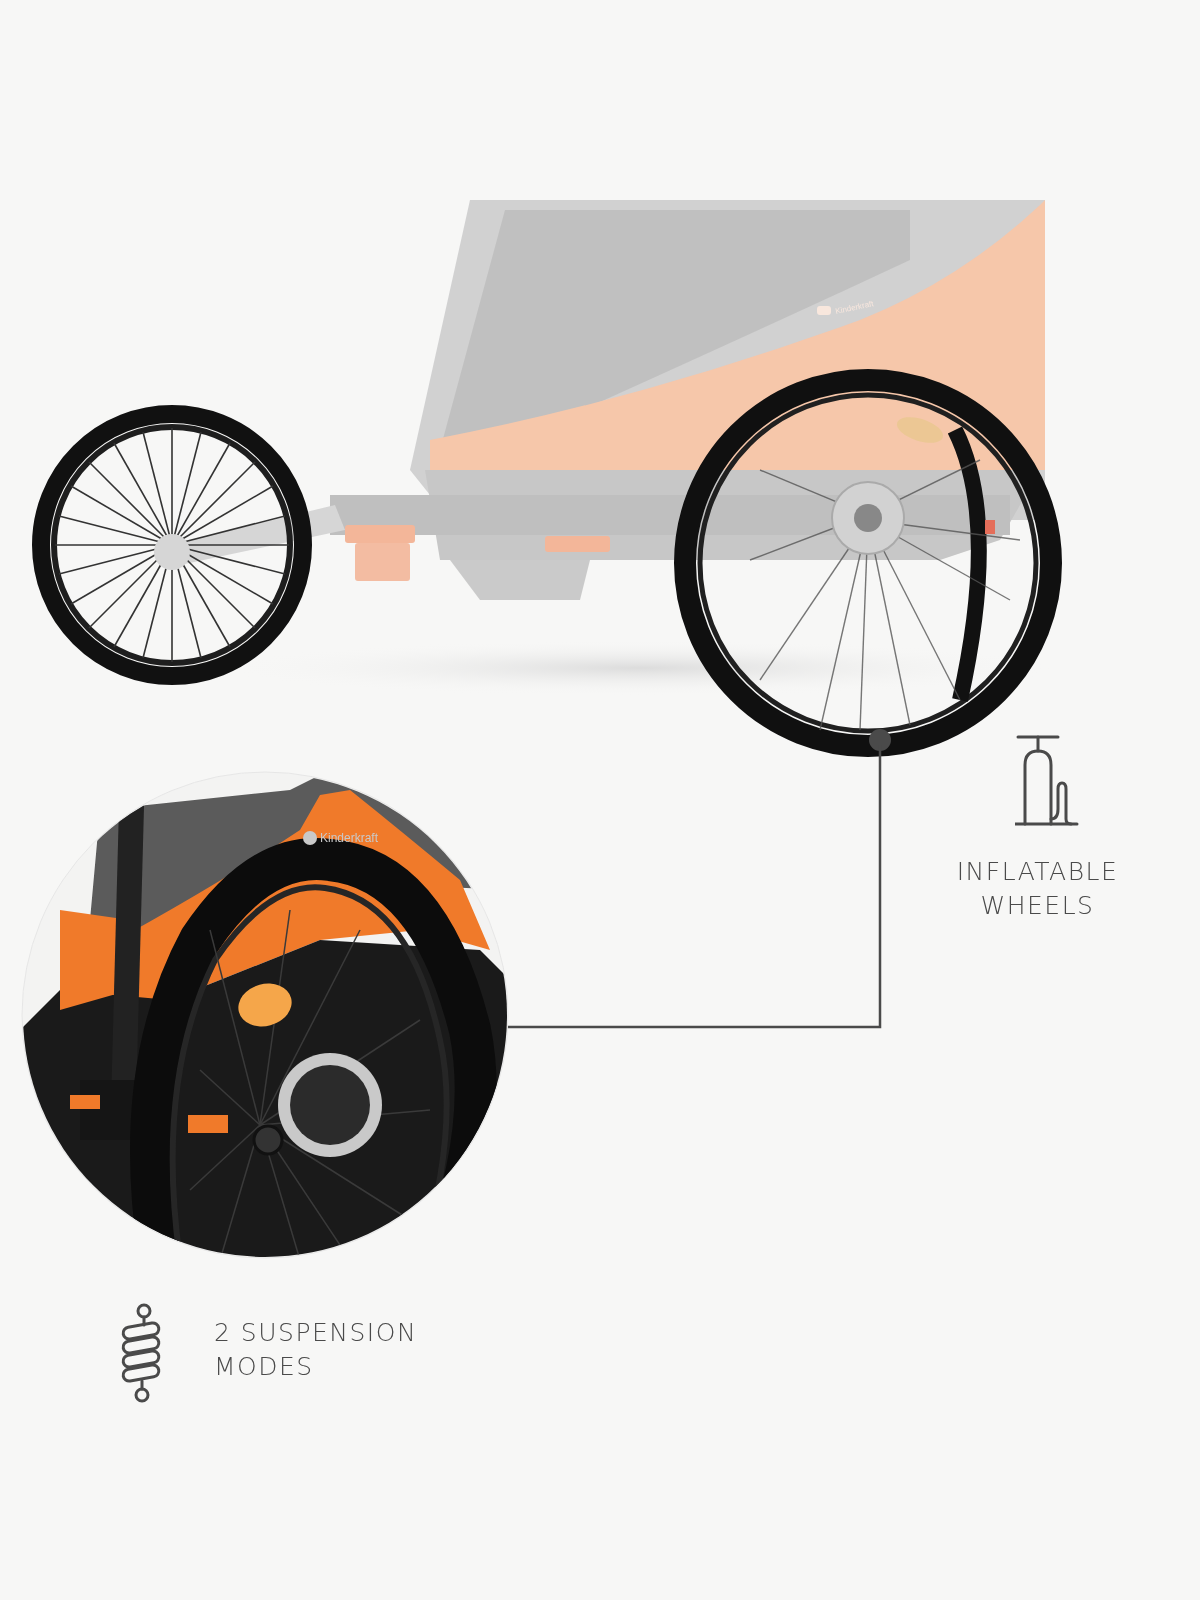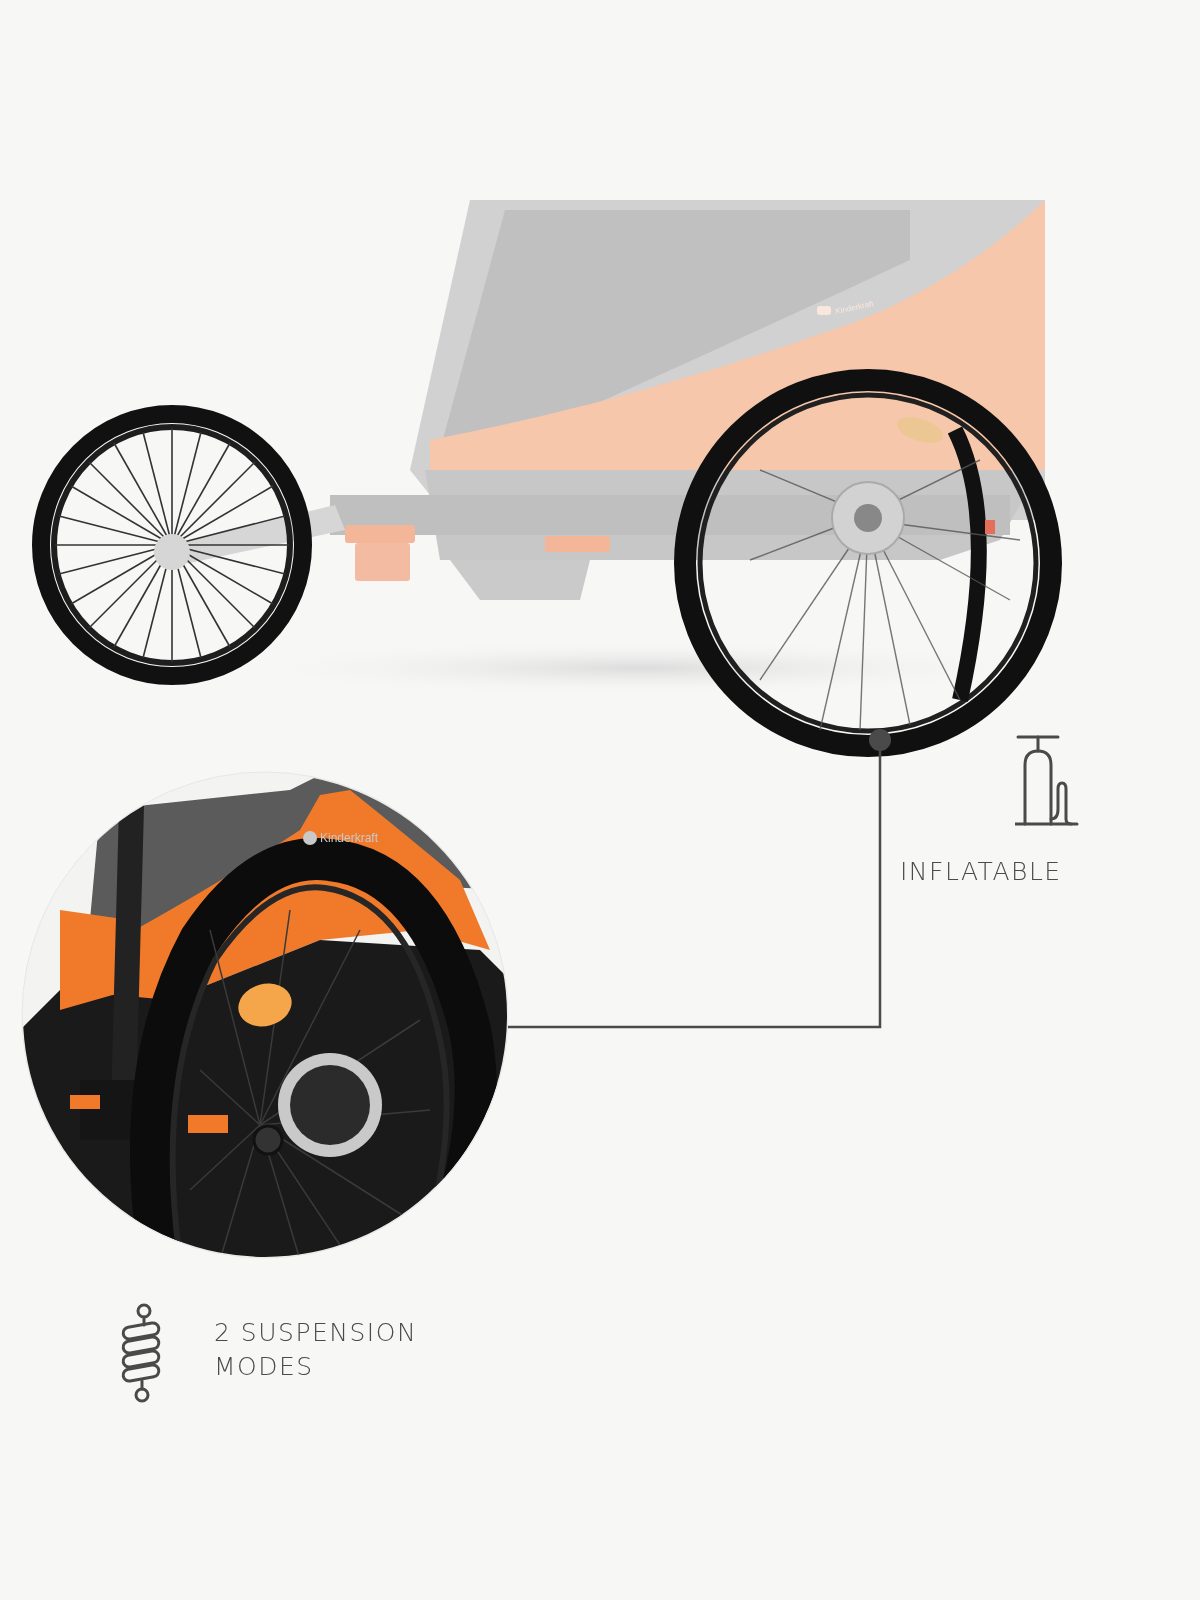--- a/index.html
+++ b/index.html
@@ -12,21 +12,21 @@
   svg { display: block; }
   .feature-label {
     position: absolute;
     color: #4a4a4a;
     font-size: 25px;
     letter-spacing: 1.5px;
     line-height: 34px;
     font-weight: 300;
   }
   .feature-label span { display: block; }
-  #label-inflatable { left: 900px; top: 855px; width: 275px; text-align: left; }
+  #label-inflatable { left: 900px; top: 855px; width: 275px; text-align: center; }
   #label-suspension { left: 214px; top: 1316px; text-align: left; }
 </style>
 </head>
 <body>
 
 <svg class="abs" style="left:0;top:0" width="1200" height="800" viewBox="0 0 1200 800">
   <defs>
     <radialGradient id="shadow" cx="0.5" cy="0.5" r="0.5">
       <stop offset="0" stop-color="#d9d9d9" stop-opacity="0.9"></stop>
       <stop offset="1" stop-color="#f7f7f6" stop-opacity="0"></stop>
@@ -176,20 +176,21 @@
     <line x1="3" y1="4" x2="43" y2="4"></line>
     <line x1="23" y1="4" x2="23" y2="18"></line>
     <path d="M10 91 L10 32 Q10 18 23 18 Q36 18 36 32 L36 91"></path>
     <line x1="0" y1="91" x2="62" y2="91"></line>
     <path d="M36 86 Q43 86 43 76 L43 56 Q43 50 47 50 Q51 50 51 56 L51 86 Q51 91 56 91"></path>
   </g>
 </svg>
 
 <div id="label-inflatable" class="feature-label">
   <span>INFLATABLE</span>
+  <span>WHEELS</span>
 </div>
 
 <svg class="abs" style="left:120px;top:1303px" width="42" height="100" viewBox="0 0 42 100">
   <g fill="none" stroke="#4a4a4a" stroke-width="3" stroke-linecap="round">
     <circle cx="24" cy="8" r="6"></circle>
     <line x1="24" y1="14" x2="24" y2="22"></line>
     <rect x="3" y="22" width="36" height="12" rx="6" transform="rotate(-10 21 28)"></rect>
     <rect x="3" y="36" width="36" height="12" rx="6" transform="rotate(-10 21 42)"></rect>
     <rect x="3" y="50" width="36" height="12" rx="6" transform="rotate(-10 21 56)"></rect>
     <rect x="3" y="64" width="36" height="12" rx="6" transform="rotate(-10 21 70)"></rect>

